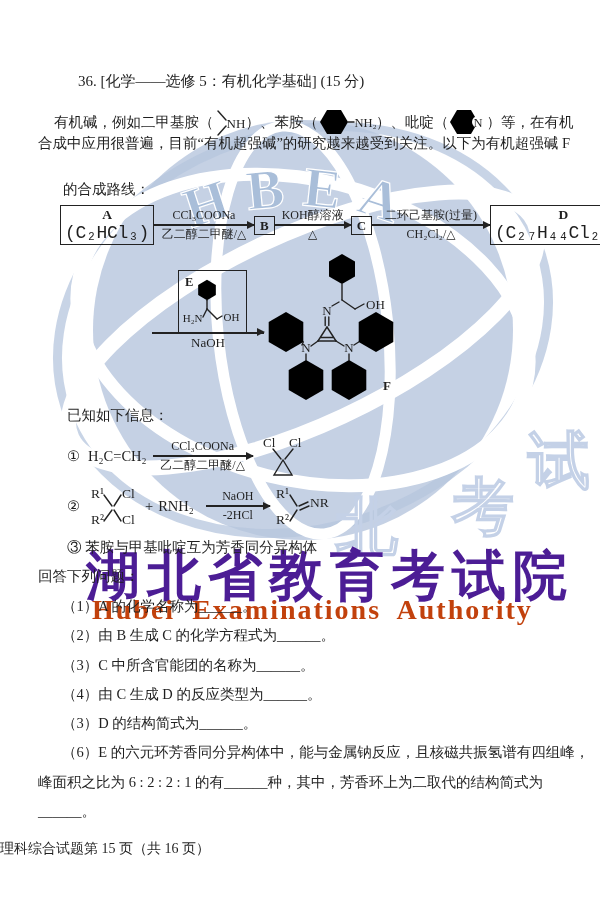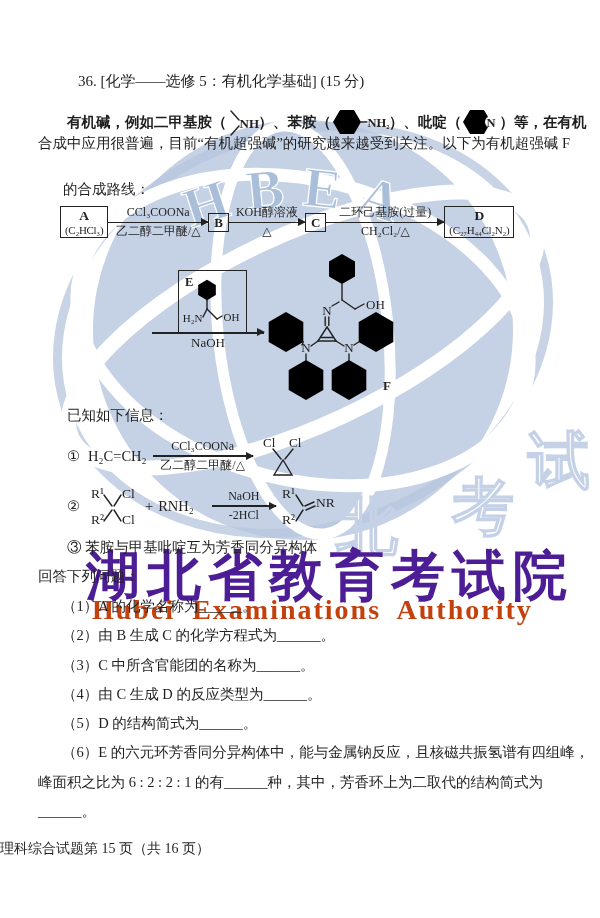--- a/index.html
+++ b/index.html
@@ -20,21 +20,21 @@
   
   .rarrow{display:flex;flex-direction:column;align-items:center;justify-content:center;flex:none;}
   .rarrow .lbl{font-size:12px;line-height:1.3;white-space:nowrap;}
   .rarrow .shaft{position:relative;width:100%;height:1.5px;background:#222;margin:1px 0;}
   .rarrow .shaft::after{content:"";position:absolute;right:-1px;top:-3.75px;width:0;height:0;
       border-left:8px solid #222;border-top:4px solid transparent;border-bottom:4px solid transparent;}
   
   .cbox1{border:1.4px solid #222;font-weight:bold;font-size:13px;padding:0 5px;line-height:17px;flex:none;}
   .cbox2{border:1.4px solid #222;text-align:center;padding:1px 4px;line-height:1.15;flex:none;}
   .cbox2 .bl{font-weight:bold;font-size:13.5px;display:block;}
-  .cbox2 .bf{font-size:11px;display:block;letter-spacing:-0.3px;}
+  .cbox2 .bf{font-size:18px;display:block;letter-spacing:-0.3px;font-family:Liberation Mono, monospace;}
   
   .struct line,.struct polygon,.struct polyline,.struct path{stroke:#222;stroke-width:1.4;fill:none;stroke-linecap:round;}
   .struct text{font-family:"Liberation Serif","DejaVu Serif",serif;fill:#1f1f1f;stroke:none;}
   .ebox{border:1.4px solid #222;flex:none;}
   .footer{width:600px;font-size:14px;}
 </style>
 </head>
 <body>
 
 <div id="page">
@@ -78,21 +78,21 @@
       </g>
     </svg>
     <div class="wm-cn">湖北省教育考试院</div>
     <div class="wm-en">Hubei Examinations Authority</div>
   </div>
 
   <div id="content">
 
     <div class="abs hline" style="left:38px;top:72px;margin-left:40px;">36. [化学——选修 5：有机化学基础] (15 分)</div>
 
-    <div class="abs row" style="left:67px;top:100px;height:44px;font-weight:bold;">
+    <div class="abs row" style="left:54px;top:100px;height:44px;">
       <span class="tline">有机碱，例如二甲基胺（</span>
       <svg class="struct" width="32" height="34" viewBox="0 0 32 34">
         <line x1="4" y1="6" x2="12" y2="15"></line>
         <line x1="4" y1="30" x2="12" y2="21"></line>
         <text x="12.5" y="22.5" font-size="13">NH</text>
       </svg>
       <span class="tline">）、苯胺（</span>
       <svg class="struct" width="58" height="36" viewBox="0 0 58 36">
         <use href="#benzF" transform="translate(16,18)"></use>
         <line x1="30" y1="18" x2="36" y2="18"></line>
@@ -210,21 +210,21 @@
         <text x="16" y="16" font-size="13.5" text-anchor="end">R¹</text>
         <text x="16" y="42" font-size="13.5" text-anchor="end">R²</text>
         <line x1="16" y1="13" x2="24" y2="24"></line>
         <line x1="16" y1="39" x2="24" y2="28"></line>
         <line x1="33" y1="13" x2="26" y2="24"></line>
         <line x1="33" y1="39" x2="26" y2="28"></line>
         <text x="34" y="16" font-size="13.5">Cl</text>
         <text x="34" y="42" font-size="13.5">Cl</text>
       </svg>
       <span class="tline" style="margin:0 5px;">+</span>
-      <span class="tline" style="margin-right:18px;">RNH₂</span>
+      <span class="tline" style="margin-right:12px;">RNH₂</span>
       <div class="rarrow" style="width:64px;">
         <div class="lbl">NaOH</div>
         <div class="shaft"></div>
         <div class="lbl">-2HCl</div>
       </div>
       <svg class="struct" width="60" height="48" viewBox="0 0 60 48" style="margin-left:4px;">
         <text x="15" y="16" font-size="13.5" text-anchor="end">R¹</text>
         <text x="15" y="42" font-size="13.5" text-anchor="end">R²</text>
         <line x1="16" y1="13" x2="23" y2="24"></line>
         <line x1="16" y1="39" x2="23" y2="28"></line>
@@ -234,21 +234,21 @@
       </svg>
     </div>
 
     <div class="abs tline" style="left:67px;top:538px;">③ 苯胺与甲基吡啶互为芳香同分异构体</div>
 
     <div class="abs tline" style="left:38px;top:567px;">回答下列问题：</div>
     <div class="abs tline" style="left:62px;top:597px;">（1）A 的化学名称为______。</div>
     <div class="abs tline" style="left:62px;top:626px;">（2）由 B 生成 C 的化学方程式为______。</div>
     <div class="abs tline" style="left:62px;top:656px;">（3）C 中所含官能团的名称为______。</div>
     <div class="abs tline" style="left:62px;top:685px;">（4）由 C 生成 D 的反应类型为______。</div>
-    <div class="abs tline" style="left:62px;top:714px;">（5）D 的结构简式为______。</div>
+    <div class="abs tline" style="left:62px;top:714px;">（3）D 的结构简式为______。</div>
     <div class="abs tline" style="left:62px;top:743px;">（6）E 的六元环芳香同分异构体中，能与金属钠反应，且核磁共振氢谱有四组峰，</div>
     <div class="abs tline" style="left:38px;top:773px;">峰面积之比为 6 : 2 : 2 : 1 的有______种，其中，芳香环上为二取代的结构简式为</div>
     <div class="abs tline" style="left:38px;top:802px;">______。</div>
 
     <div class="abs footer" style="top:840px;left:0;">理科综合试题第 15 页（共 16 页）</div>
 
   </div>
 </div>
 
 </body></html>

